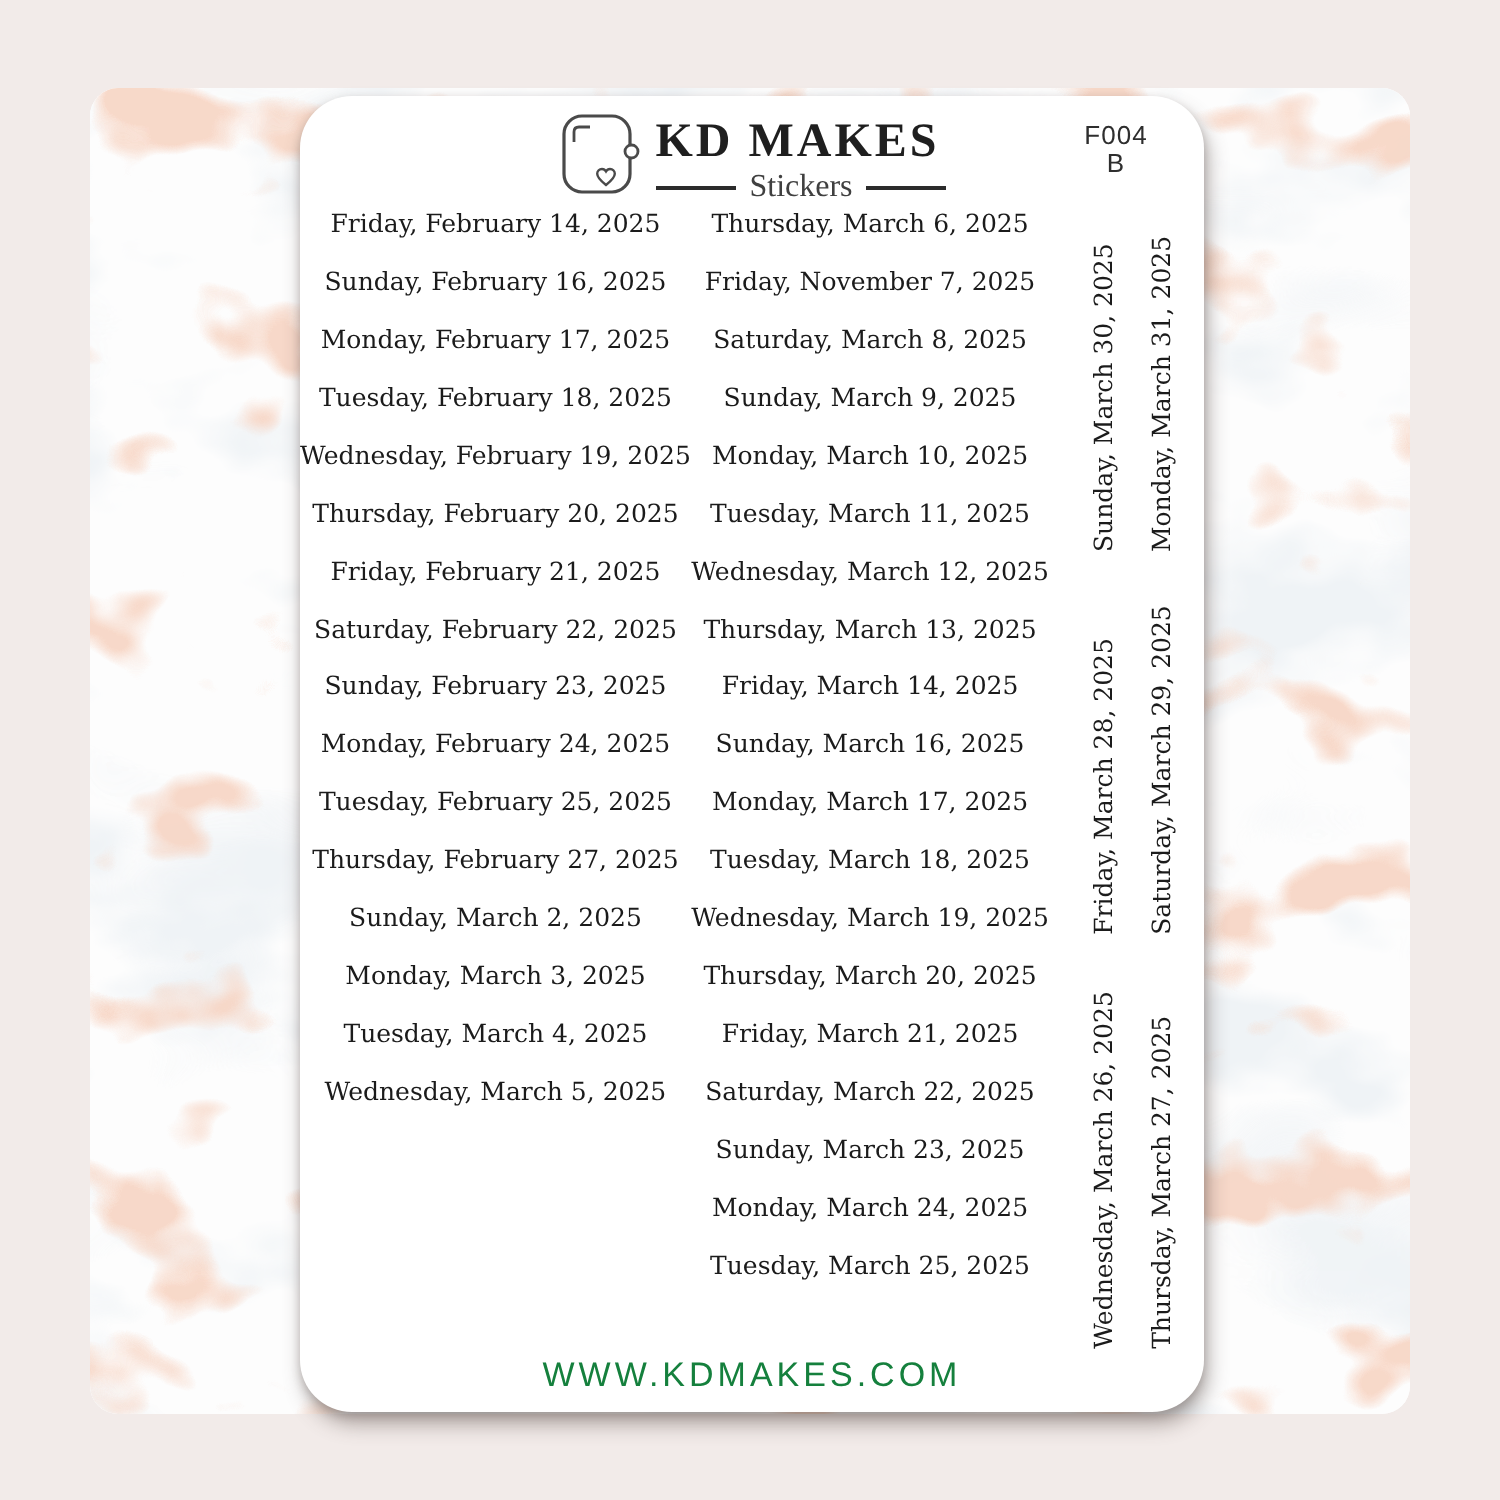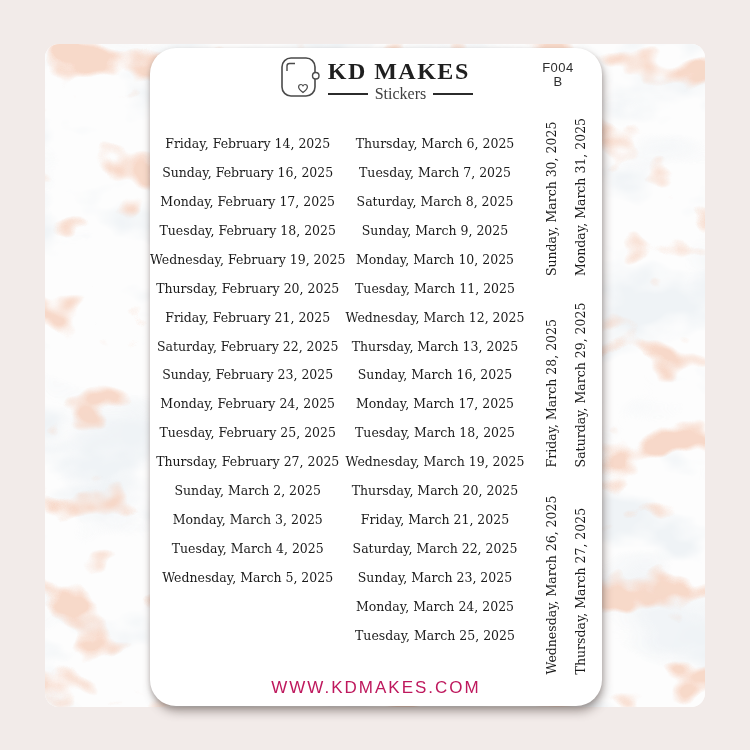--- a/index.html
+++ b/index.html
@@ -49,21 +49,21 @@
     font-family:"Liberation Sans", sans-serif;
     font-size:13px;line-height:1.1;color:#2e2e2e;letter-spacing:.5px;
   }
 
   
   .date-grid{
     position:absolute;left:0;top:49px;width:380px;height:579px;
     display:flex;
   }
   .date-col{
-    width:190px;display:grid;grid-auto-rows:28.95px;margin-top:32px;
+    width:190px;display:grid;grid-auto-rows:28.95px;
   }
   .date-cell{
     display:flex;align-items:center;justify-content:center;
     font-family:"DejaVu Serif", serif;
     font-size:12.5px;color:#1b1b1b;white-space:nowrap;
   }
 
   
   .v-groups{position:absolute;top:0;left:0;width:100%;height:100%;pointer-events:none;}
   .v-group{
@@ -77,21 +77,21 @@
     writing-mode:vertical-rl;transform:rotate(180deg);
     font-family:"DejaVu Serif", serif;
     font-size:12.5px;color:#1b1b1b;white-space:nowrap;
     line-height:1.25;
   }
 
   
   .card-footer{
     position:absolute;left:0;right:0;bottom:8px;text-align:center;
     font-family:"Liberation Sans", sans-serif;
-    font-size:17px;letter-spacing:2px;color:#be185d;font-weight:400;
+    font-size:17px;letter-spacing:2px;color:#15803d;font-weight:400;
   }
 </style>
 </head>
 <body>
 
 <div class="stage">
 
   <div class="marble-panel">
     <svg viewBox="0 0 660 663" preserveAspectRatio="none">
       <defs>
@@ -153,27 +153,28 @@
           <div class="date-cell">Monday, February 24, 2025</div>
           <div class="date-cell">Tuesday, February 25, 2025</div>
           <div class="date-cell">Thursday, February 27, 2025</div>
           <div class="date-cell">Sunday, March 2, 2025</div>
           <div class="date-cell">Monday, March 3, 2025</div>
           <div class="date-cell">Tuesday, March 4, 2025</div>
           <div class="date-cell">Wednesday, March 5, 2025</div>
         </div>
       <div class="date-col">
           <div class="date-cell">Thursday, March 6, 2025</div>
-          <div class="date-cell">Tuesday, March 7, 2025</div>
+          <div class="date-cell">Friday, November 7, 2025</div>
           <div class="date-cell">Saturday, March 8, 2025</div>
           <div class="date-cell">Sunday, March 9, 2025</div>
           <div class="date-cell">Monday, March 10, 2025</div>
           <div class="date-cell">Tuesday, March 11, 2025</div>
           <div class="date-cell">Wednesday, March 12, 2025</div>
           <div class="date-cell">Thursday, March 13, 2025</div>
+          <div class="date-cell">Friday, March 14, 2025</div>
           <div class="date-cell">Sunday, March 16, 2025</div>
           <div class="date-cell">Monday, March 17, 2025</div>
           <div class="date-cell">Tuesday, March 18, 2025</div>
           <div class="date-cell">Wednesday, March 19, 2025</div>
           <div class="date-cell">Thursday, March 20, 2025</div>
           <div class="date-cell">Friday, March 21, 2025</div>
           <div class="date-cell">Saturday, March 22, 2025</div>
           <div class="date-cell">Sunday, March 23, 2025</div>
           <div class="date-cell">Monday, March 24, 2025</div>
           <div class="date-cell">Tuesday, March 25, 2025</div>

